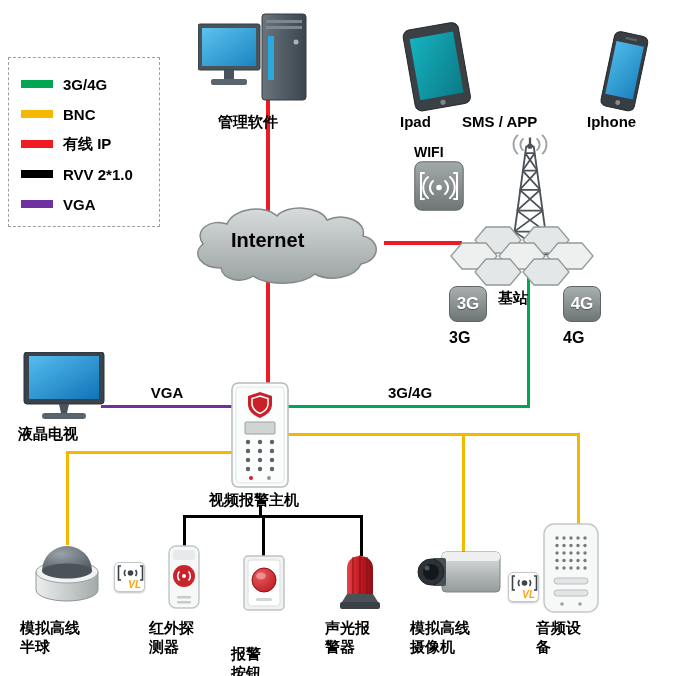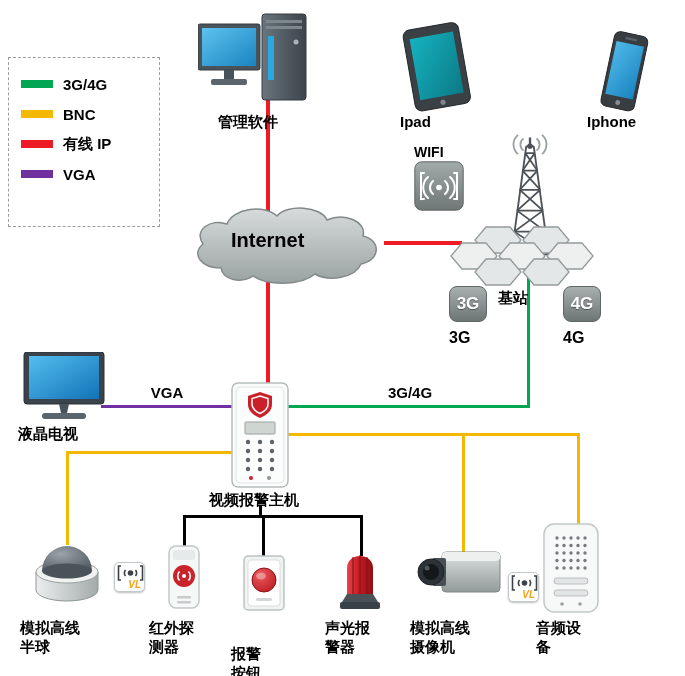--- a/index.html
+++ b/index.html
@@ -64,20 +64,24 @@
     </div>
     <div class="legend-row">
       <span class="legend-swatch" style="background-color: rgb(245, 184, 0);"></span>
       <span class="legend-label">BNC</span>
     </div>
     <div class="legend-row">
       <span class="legend-swatch" style="background-color: rgb(238, 27, 36);"></span>
       <span class="legend-label">有线 IP</span>
     </div>
     <div class="legend-row">
+      <span class="legend-swatch" style="background-color: rgb(0, 0, 0);"></span>
+      <span class="legend-label">RVV 2*1.0</span>
+    </div>
+    <div class="legend-row">
       <span class="legend-swatch" style="background-color: rgb(112, 48, 160);"></span>
       <span class="legend-label">VGA</span>
     </div>
   </div>
 
   <div class="icon" style="left:198px; top:12px;">
     <svg width="124" height="94" viewBox="0 0 124 94">
       <defs>
         <linearGradient id="pc_t" x1="0" y1="0" x2="1" y2="0">
           <stop offset="0" stop-color="#6a757d"></stop>
@@ -112,20 +116,21 @@
       </defs>
       <g transform="rotate(-10 46 46)">
         <rect x="19" y="4" width="56" height="82" rx="7" fill="#3b4045" stroke="#24282c"></rect>
         <rect x="25" y="13" width="44" height="62" fill="url(#tab_s)"></rect>
         <circle cx="47" cy="81" r="2.6" fill="#7e878d"></circle>
       </g>
     </svg>
   </div>
   <div class="node-label" style="left:400px; top:112px; width:60px;">Ipad</div>
 
+  <div class="node-label" style="left:462px; top:112px; width:110px;">SMS / APP</div>
 
   <div class="icon" style="left:590px; top:30px;">
     <svg width="66" height="86" viewBox="0 0 66 86">
       <defs>
         <linearGradient id="ph_s" x1="0" y1="0" x2="1" y2="1">
           <stop offset="0" stop-color="#4fb8e8"></stop>
             <stop offset="1" stop-color="#1b84c0"></stop>
         </linearGradient>
       </defs>
       <g transform="rotate(12 33 43)">

